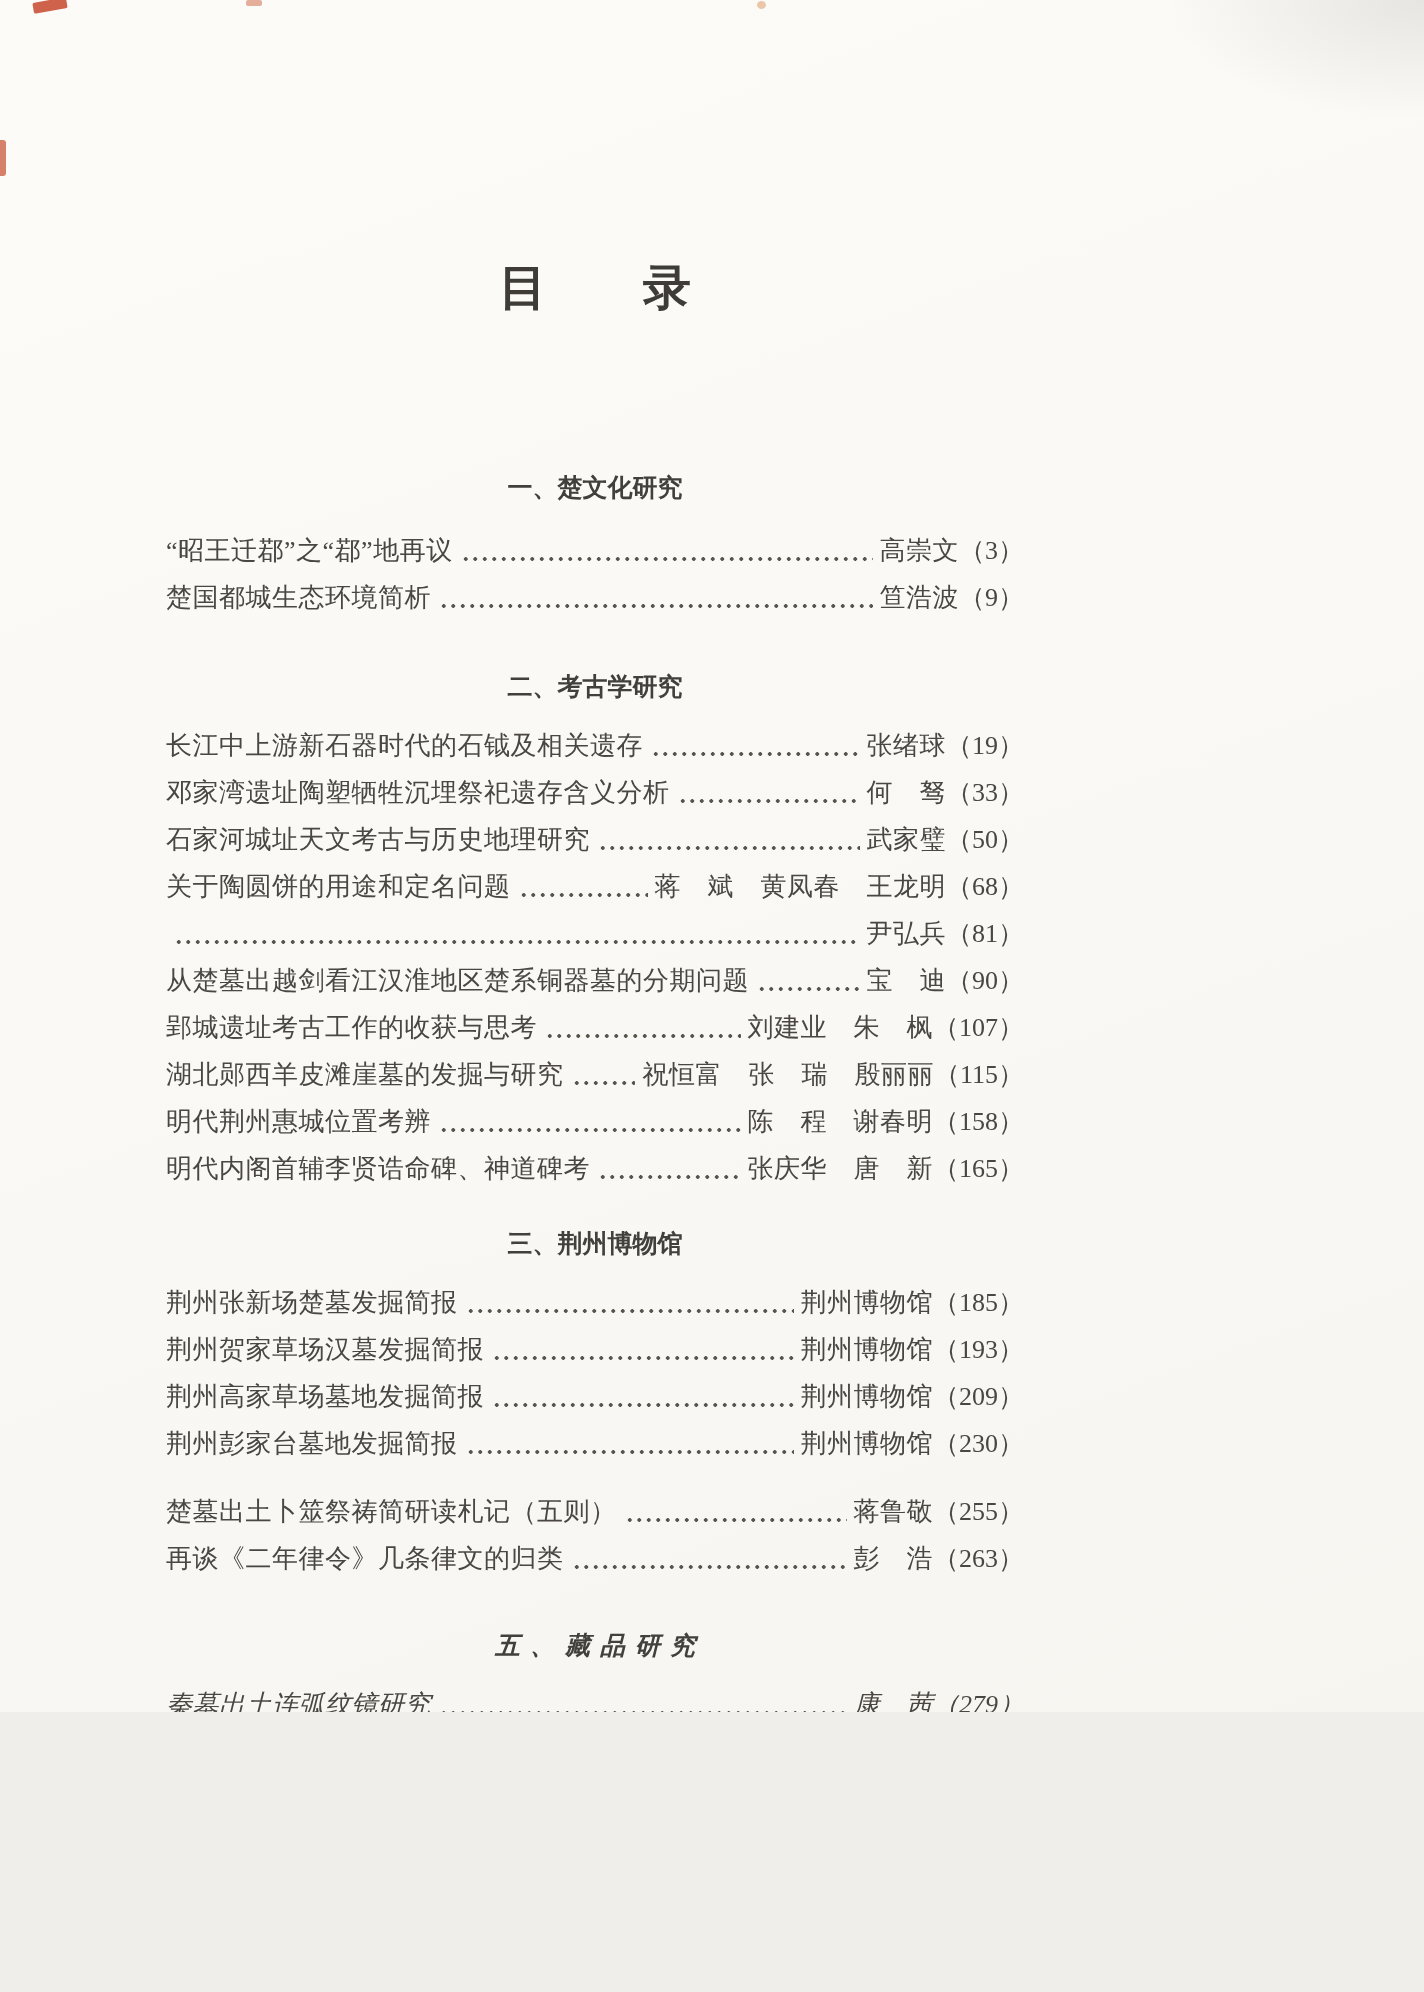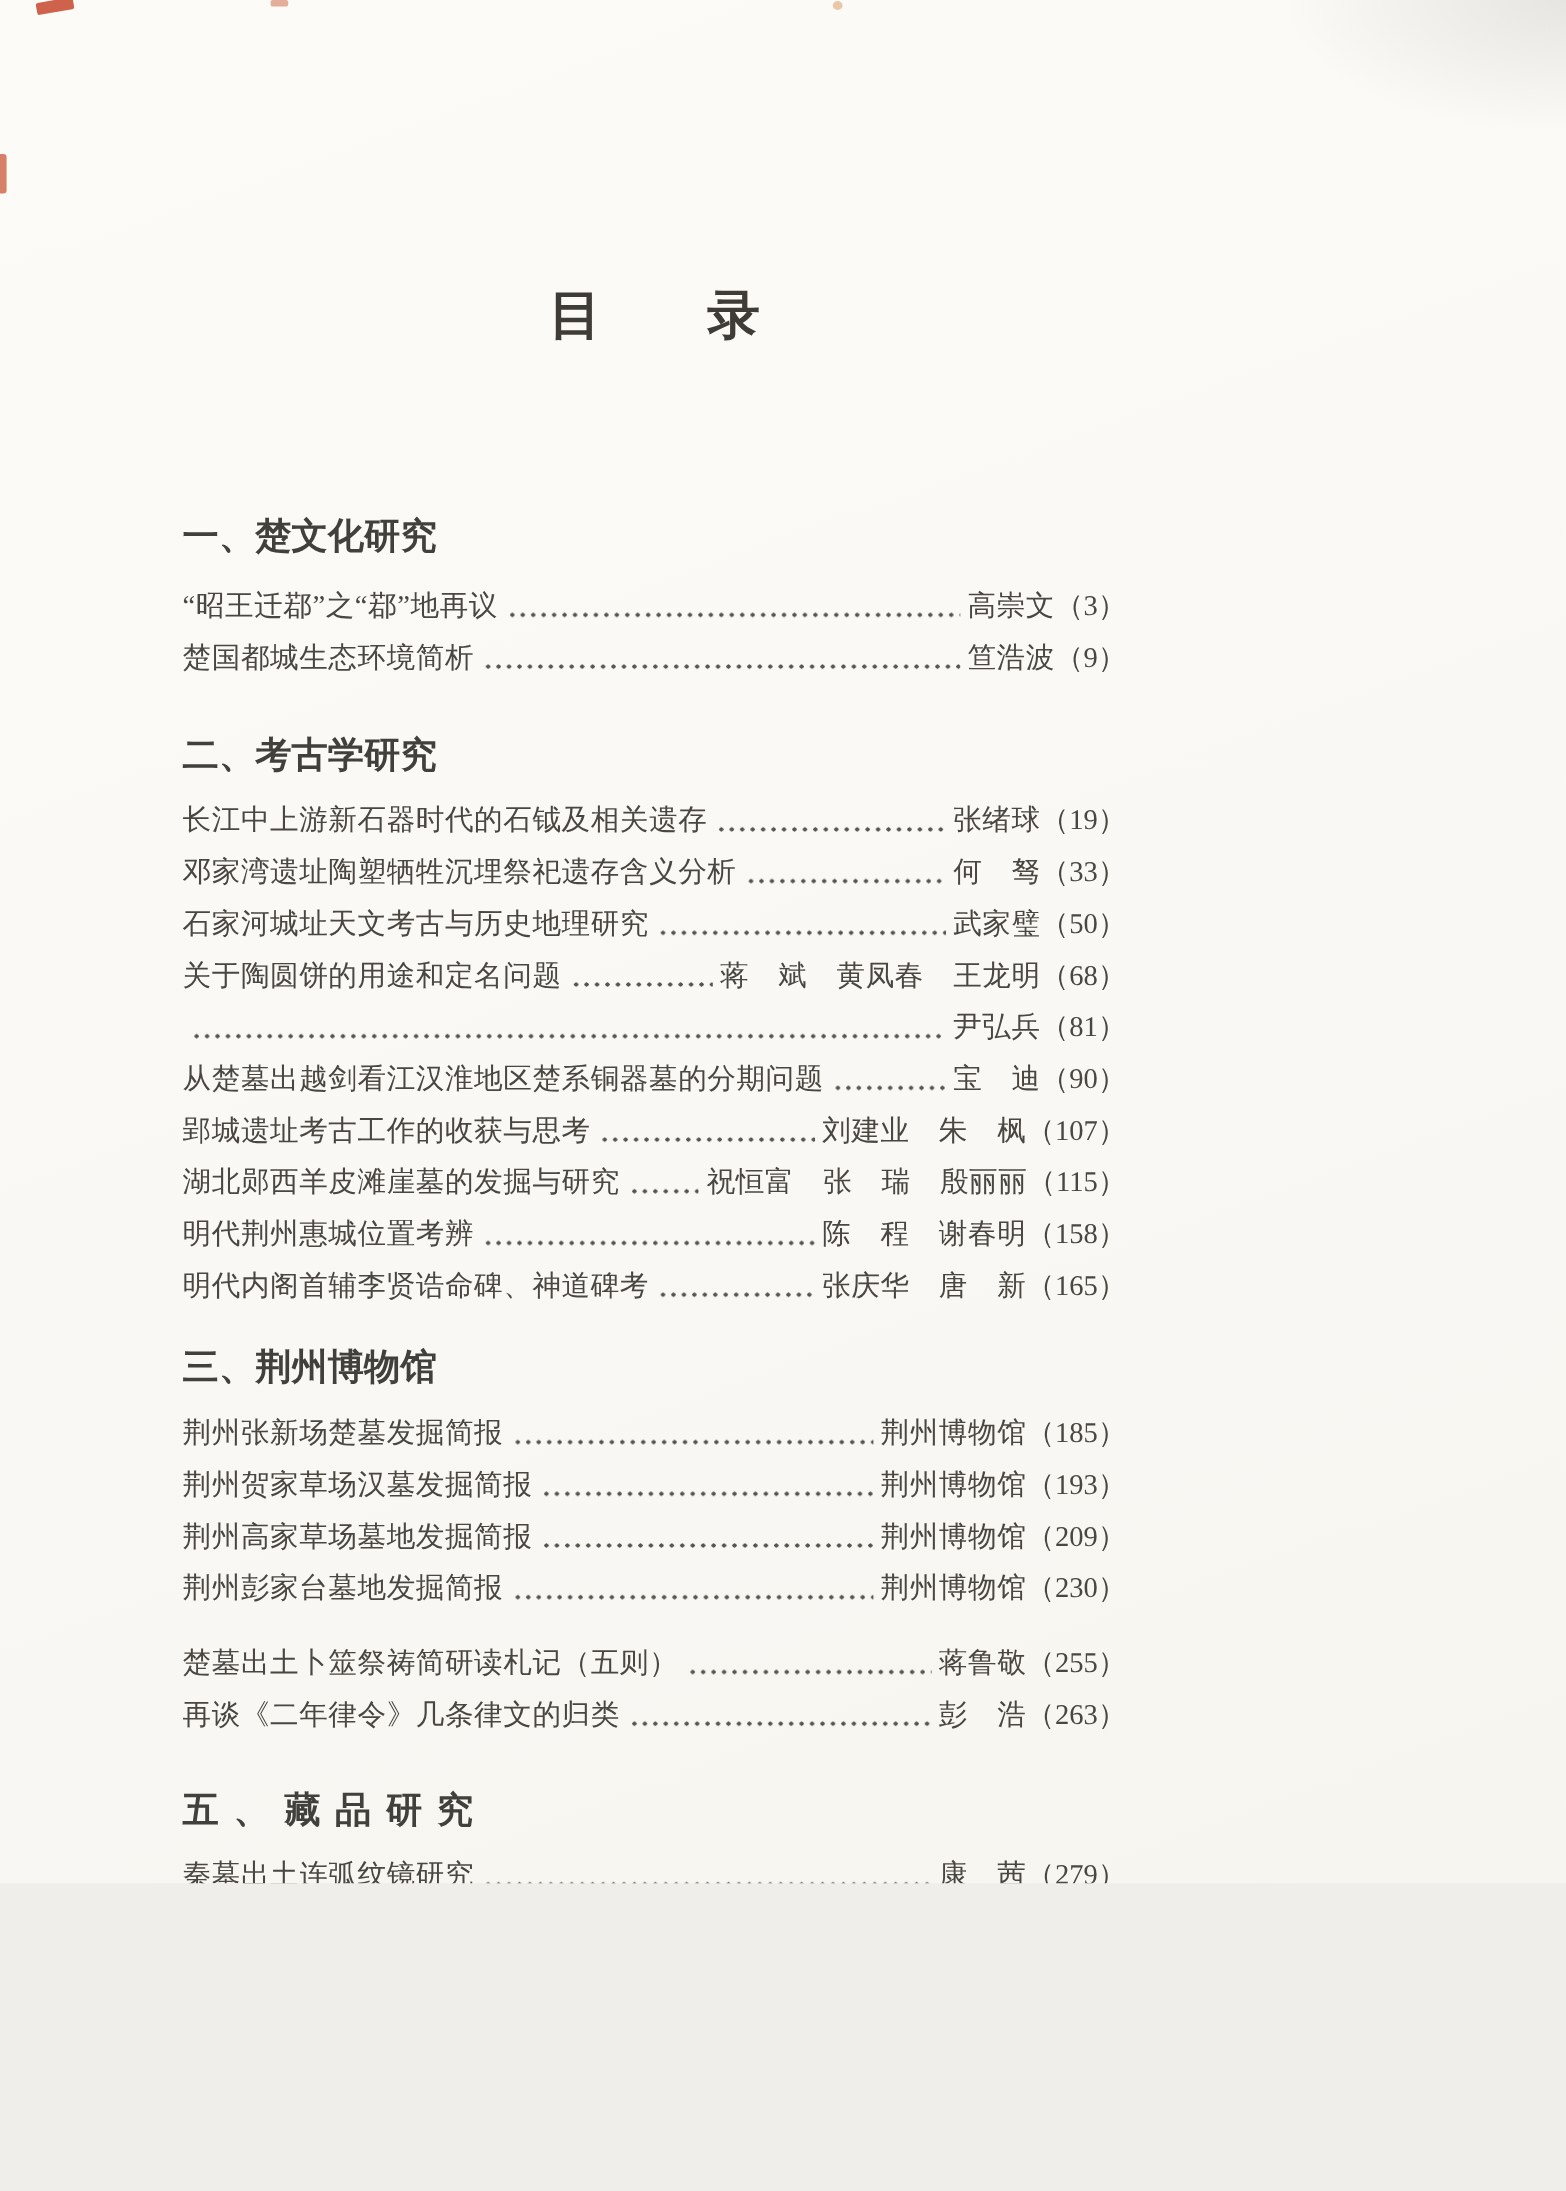--- a/index.html
+++ b/index.html
@@ -40,34 +40,34 @@
     line-height: 64px;
     font-weight: 700;
     color: #3f3c38;
   }
   .content {
     width: 858px;
     margin-left: 166px;
   }
   .section-heading {
     margin: 0;
-    text-align: left;
+    text-align: center;
     font-family: "Liberation Sans", "DejaVu Sans", sans-serif;
-    font-size: 33px;
+    font-size: 25px;
     line-height: 38px;
     font-weight: 700;
     color: #42403c;
   }
   .section-heading.spaced { letter-spacing: 0.40em; margin-right: -0.40em; }
 
   .toc-section { margin-top: 40px; }
   .toc-section:nth-child(1) { margin-top: 148px; }
   .toc-section:nth-child(3) { margin-top: 26px; }
   .toc-section:nth-child(4) { margin-top: 21px; }
-  .toc-section:nth-child(5) { margin-top: 38px; }
+  .toc-section:nth-child(5) { margin-top: 38px; font-style: italic; }
 
   .entries { margin-top: 23px; }
   .toc-section:nth-child(1) .entries { margin-top: 27px; }
   .toc-section:nth-child(4) .entries { margin-top: 13px; }
 
   .entry {
     display: flex;
     align-items: flex-start;
     height: 47px;
     font-size: 26px;

